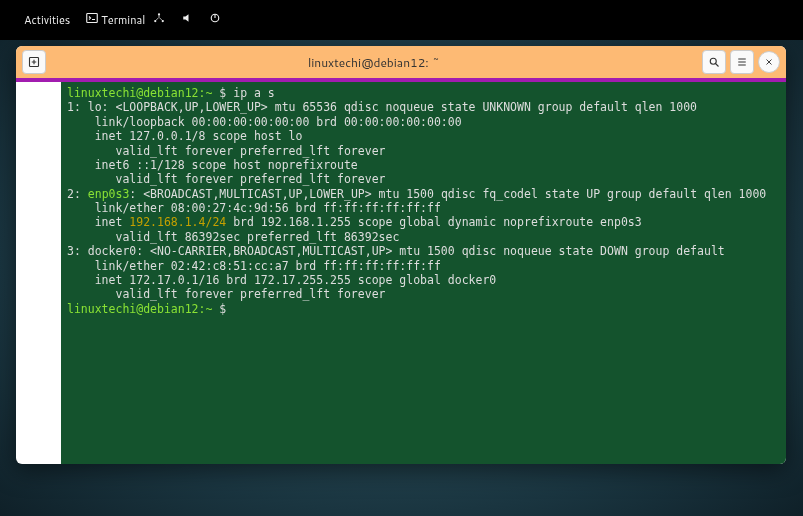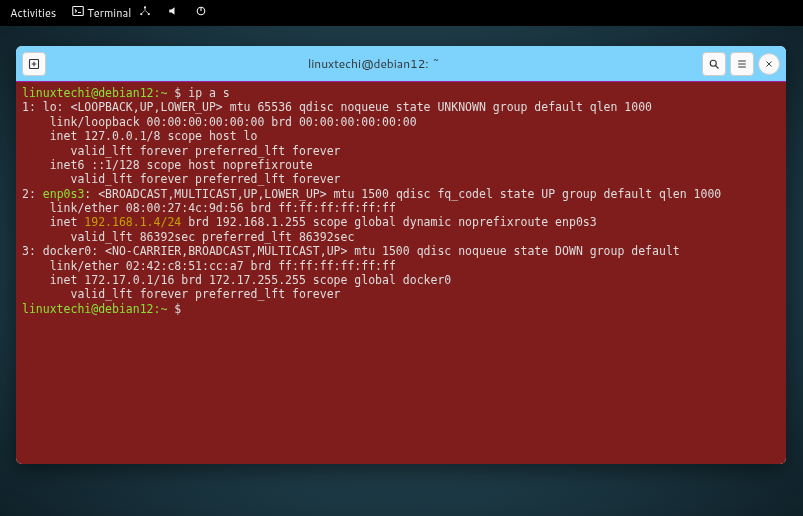--- a/index.html
+++ b/index.html
@@ -5,27 +5,27 @@
 * { margin: 0; padding: 0; box-sizing: border-box; }
 body {
   width: 803px;
   height: 516px;
   background: radial-gradient(ellipse at center, #3a6673 0%, #1a3540 70%, #0f2028 100%);
   font-family: "Cantarell", "DejaVu Sans", sans-serif;
   overflow: hidden;
   position: relative;
 }
 .topbar {
-  height: 26px;
+  height: 40px;
   background: #000;
   display: flex;
   align-items: center;
   color: #eee;
   font-size: 11px;
-  padding: 0 6px;
+  padding: 0 20px;
 }
 .topbar-left { display: flex; gap: 8px; align-items: center; }
 .topbar-center { flex: 1; text-align: center; }
 .topbar-right { display: flex; gap: 8px; align-items: center; }
 .topbar-item { padding: 2px 4px; cursor: pointer; }
 .topbar-icon { width: 12px; height: 12px; display: inline-block; }
 
 .window {
   position: absolute;
   top: 46px;
@@ -34,49 +34,50 @@
   height: 418px;
   background: #fff;
   border-radius: 6px;
   box-shadow: 0 6px 24px rgba(0,0,0,0.5);
   display: flex;
   flex-direction: column;
   overflow: hidden;
 }
 .titlebar {
   height: 36px;
-  background: #7dd3fc;
-  border-bottom: 1px solid #a21caf;
+  background: #fdba74;
+  border-bottom: 4px solid #a21caf;
   display: flex;
   align-items: center;
   padding: 2px 6px;
 }
 .tb-left, .tb-right { display: flex; gap: 4px; align-items: center; }
 .tb-center { flex: 1; text-align: center; font-size: 12px; color: #333; }
 .tb-btn {
   width: 24px; height: 24px;
   border: 1px solid #ccc;
   border-radius: 4px;
   background: #fafafa;
   display: flex; align-items: center; justify-content: center;
   font-size: 12px;
   cursor: pointer;
 }
 .tb-btn.round { border-radius: 50%; width: 22px; height: 22px; }
 
 .terminal {
   flex: 1;
-  background: #7f1d1d;
+  background: #14532d;
   color: #ddd;
   font-family: "DejaVu Sans Mono", monospace;
   font-size: 11.5px;
   line-height: 1.25;
   padding: 4px 6px;
   white-space: pre;
   overflow: hidden;
+  margin-left: 45px;
 }
 .prompt { color: #8ae234; }
 .iface-green { color: #8ae234; }
 .ip-yellow { color: #c4a000; }
 </style>
 </head>
 <body>
 
 <div class="topbar">
   <div class="topbar-left">

